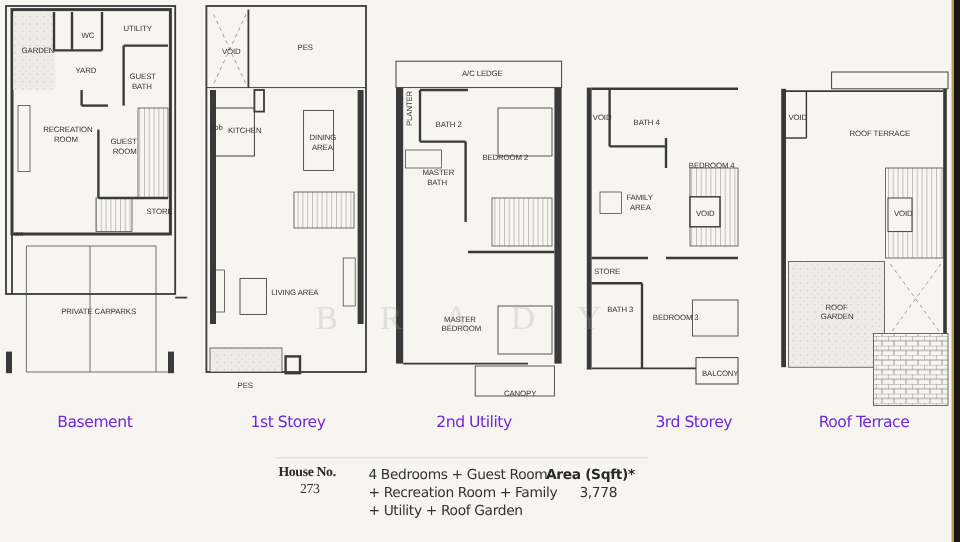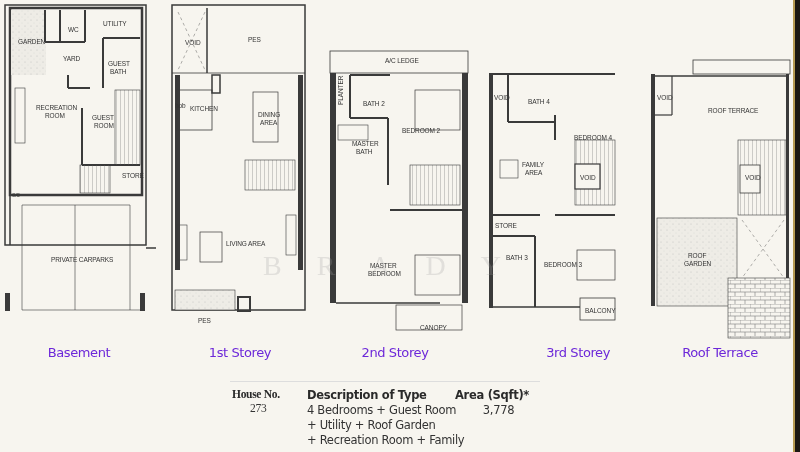--- a/index.html
+++ b/index.html
@@ -188,34 +188,33 @@
     <text class="lbl" x="745" y="180">VOID</text>
     <text class="lbl" x="688" y="258">ROOF</text>
     <text class="lbl" x="684" y="266">GARDEN</text>
   </g>
 </svg>
 
 <div class="watermark">BRADY</div>
 
 <div class="caption" style="left:19px;">Basement</div>
 <div class="caption" style="left:180px;">1st Storey</div>
-<div class="caption" style="left:335px;">2nd Storey</div>
+<div class="caption" style="left:335px;">2nd Utility</div>
 <div class="caption" style="left:490px;text-align:right;">3rd Storey</div>
 <div class="caption" style="left:660px;">Roof Terrace</div>
 
 <div class="spec-rule"></div>
 
 <div class="spec" style="left:232px;font-family:Liberation Serif, serif;">
   <div class="h">House No.</div>
   <div class="v" style="padding-left:18px;">273</div>
 </div>
 
 <div class="spec" style="left:307px;">
-  <div class="h">Description of Type</div>
   <div class="v">4 Bedrooms + Guest Room</div>
+  <div class="v">+ Recreation Room + Family</div>
   <div class="v">+ Utility + Roof Garden</div>
-  <div class="v">+ Recreation Room + Family</div>
 </div>
 
 <div class="spec" style="left:455px;text-align:center;">
   <div class="h">Area (Sqft)*</div>
   <div class="v" style="padding-left:13px;">3,778</div>
 </div>
 
 </body></html>

